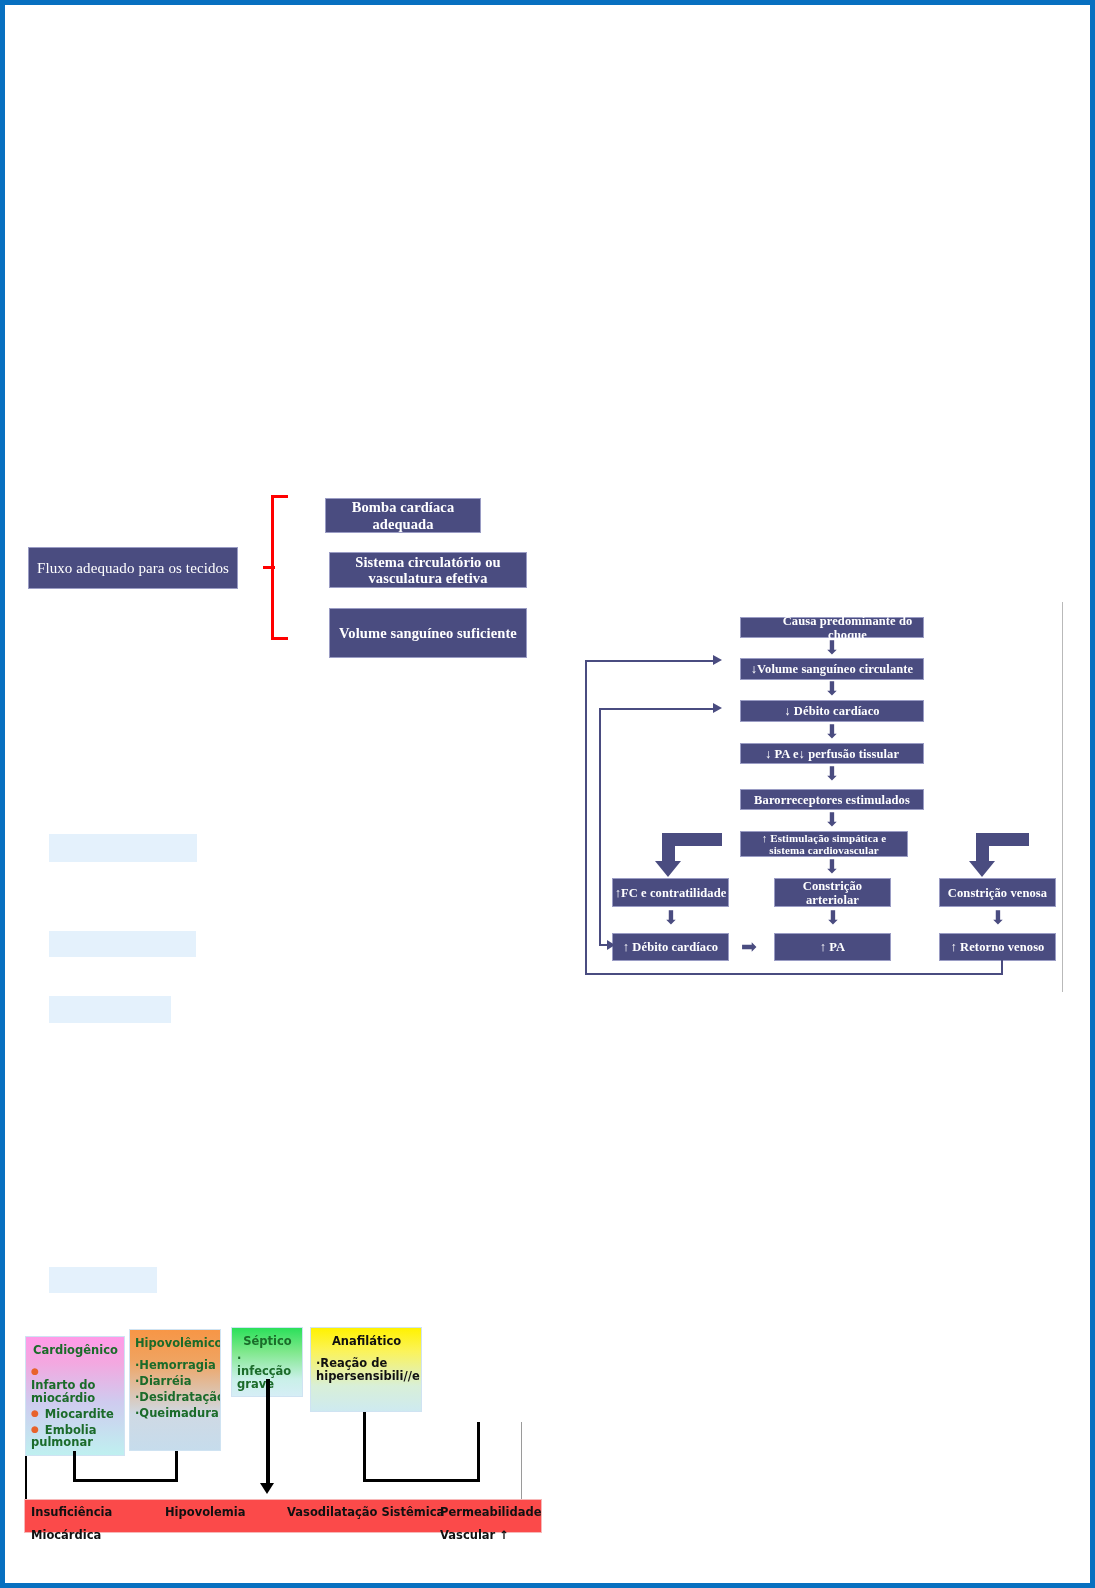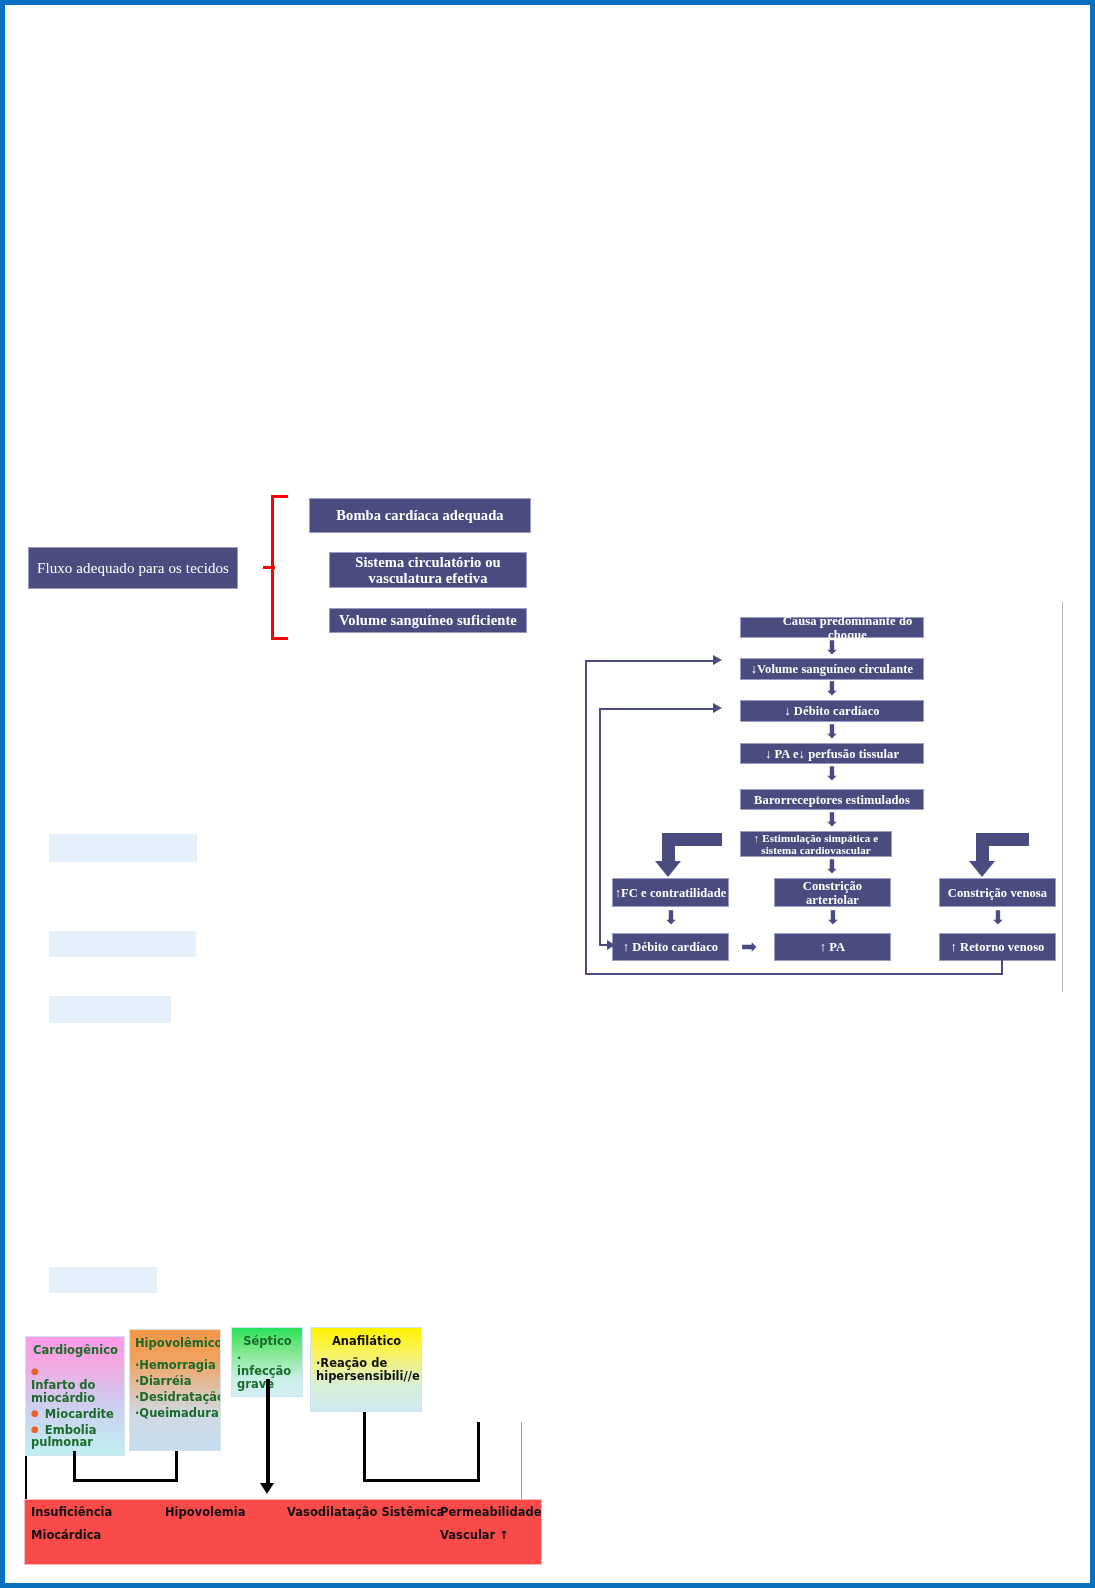--- a/index.html
+++ b/index.html
@@ -112,25 +112,25 @@
 
   <div class="abs pbox bigbox" style="left:23px;top:542px;width:210px;height:42px;">Fluxo adequado para os tecidos</div>
 
   <div class="bracket" style="left:258px;top:490px;width:28px;height:145px;">
     <div class="t"></div>
       <div class="v"></div>
       <div class="b"></div>
       <div class="m"></div>
   </div>
 
-  <div class="abs pbox sbox" style="left:304px;top:493px;width:222px;height:35px;">Bomba cardíaca adequada</div>
+  <div class="abs pbox sbox" style="left:320px;top:493px;width:156px;height:35px;">Bomba cardíaca adequada</div>
 
   <div class="abs pbox sbox" style="left:324px;top:547px;width:198px;height:36px;padding:0 16px;">Sistema circulatório ou vasculatura efetiva</div>
 
-  <div class="abs pbox sbox" style="left:324px;top:603px;width:198px;height:25px;">Volume sanguíneo suficiente</div>
+  <div class="abs pbox sbox" style="left:324px;top:603px;width:198px;height:50px;">Volume sanguíneo suficiente</div>
 
   <div class="abs hl" style="left:44px;top:829px;width:148px;height:28px;"></div>
   <div class="abs hl" style="left:44px;top:926px;width:147px;height:26px;"></div>
   <div class="abs hl" style="left:44px;top:991px;width:122px;height:27px;"></div>
   <div class="abs hl" style="left:44px;top:1262px;width:108px;height:26px;"></div>
 
   <div class="grule" style="left:1057px;top:597px;height:390px;"></div>
 
   <div class="abs pbox fbox" style="left:735px;top:612px;width:184px;height:21px;padding-left:31px;">Causa predominante do choque</div>
   <div class="arr-d" style="left:819px;top:633px;">⬇</div>
@@ -140,21 +140,21 @@
 
   <div class="abs pbox fbox" style="left:735px;top:695px;width:184px;height:22px;">↓   Débito cardíaco</div>
   <div class="arr-d" style="left:819px;top:717px;">⬇</div>
 
   <div class="abs pbox fbox" style="left:735px;top:738px;width:184px;height:21px;">↓ PA  e↓  perfusão tissular</div>
   <div class="arr-d" style="left:819px;top:759px;">⬇</div>
 
   <div class="abs pbox fbox" style="left:735px;top:784px;width:184px;height:21px;">Barorreceptores estimulados</div>
   <div class="arr-d" style="left:819px;top:805px;">⬇</div>
 
-  <div class="abs pbox fbox small" style="left:735px;top:826px;width:152px;height:26px;padding:0 3px;">↑ Estimulação simpática e sistema cardiovascular</div>
+  <div class="abs pbox fbox small" style="left:735px;top:826px;width:168px;height:26px;padding:0 3px;">↑ Estimulação simpática e sistema cardiovascular</div>
   <div class="arr-d" style="left:819px;top:852px;">⬇</div>
 
   <div class="elbow" style="left:657px;top:828px;width:60px;height:44px;">
     <div class="h" style="width:60px;"></div>
     <div class="v" style="height:30px;"></div>
     <div class="head" style="top:28px;"></div>
   </div>
 
   <div class="elbow" style="left:971px;top:828px;width:53px;height:44px;">
     <div class="h" style="width:53px;"></div>
@@ -234,21 +234,21 @@
 
   <div class="connector" style="left:261px;top:1374px;width:4px;height:110px;"></div>
   <div class="cpoint" style="left:255px;top:1478px;"></div>
 
   <div class="connector" style="left:358px;top:1407px;width:3px;height:70px;"></div>
   <div class="connector" style="left:472px;top:1417px;width:3px;height:60px;"></div>
   <div class="connector" style="left:358px;top:1474px;width:117px;height:3px;"></div>
 
   <div class="thinrule" style="left:516px;top:1417px;width:1px;height:77px;"></div>
 
-  <div class="redbar" style="left:19px;top:1494px;width:518px;height:66px;">
+  <div class="redbar" style="left:19px;top:1494px;width:518px;height:34px;">
     <span style="left:6px;top:5px;">Insuficiência</span>
     <span style="left:6px;top:28px;">Miocárdica</span>
     <span style="left:140px;top:5px;">Hipovolemia</span>
     <span style="left:262px;top:5px;">Vasodilatação Sistêmica</span>
     <span style="left:415px;top:5px;">Permeabilidade</span>
     <span style="left:415px;top:28px;">Vascular   ↑</span>
   </div>
 
 </div>
 

